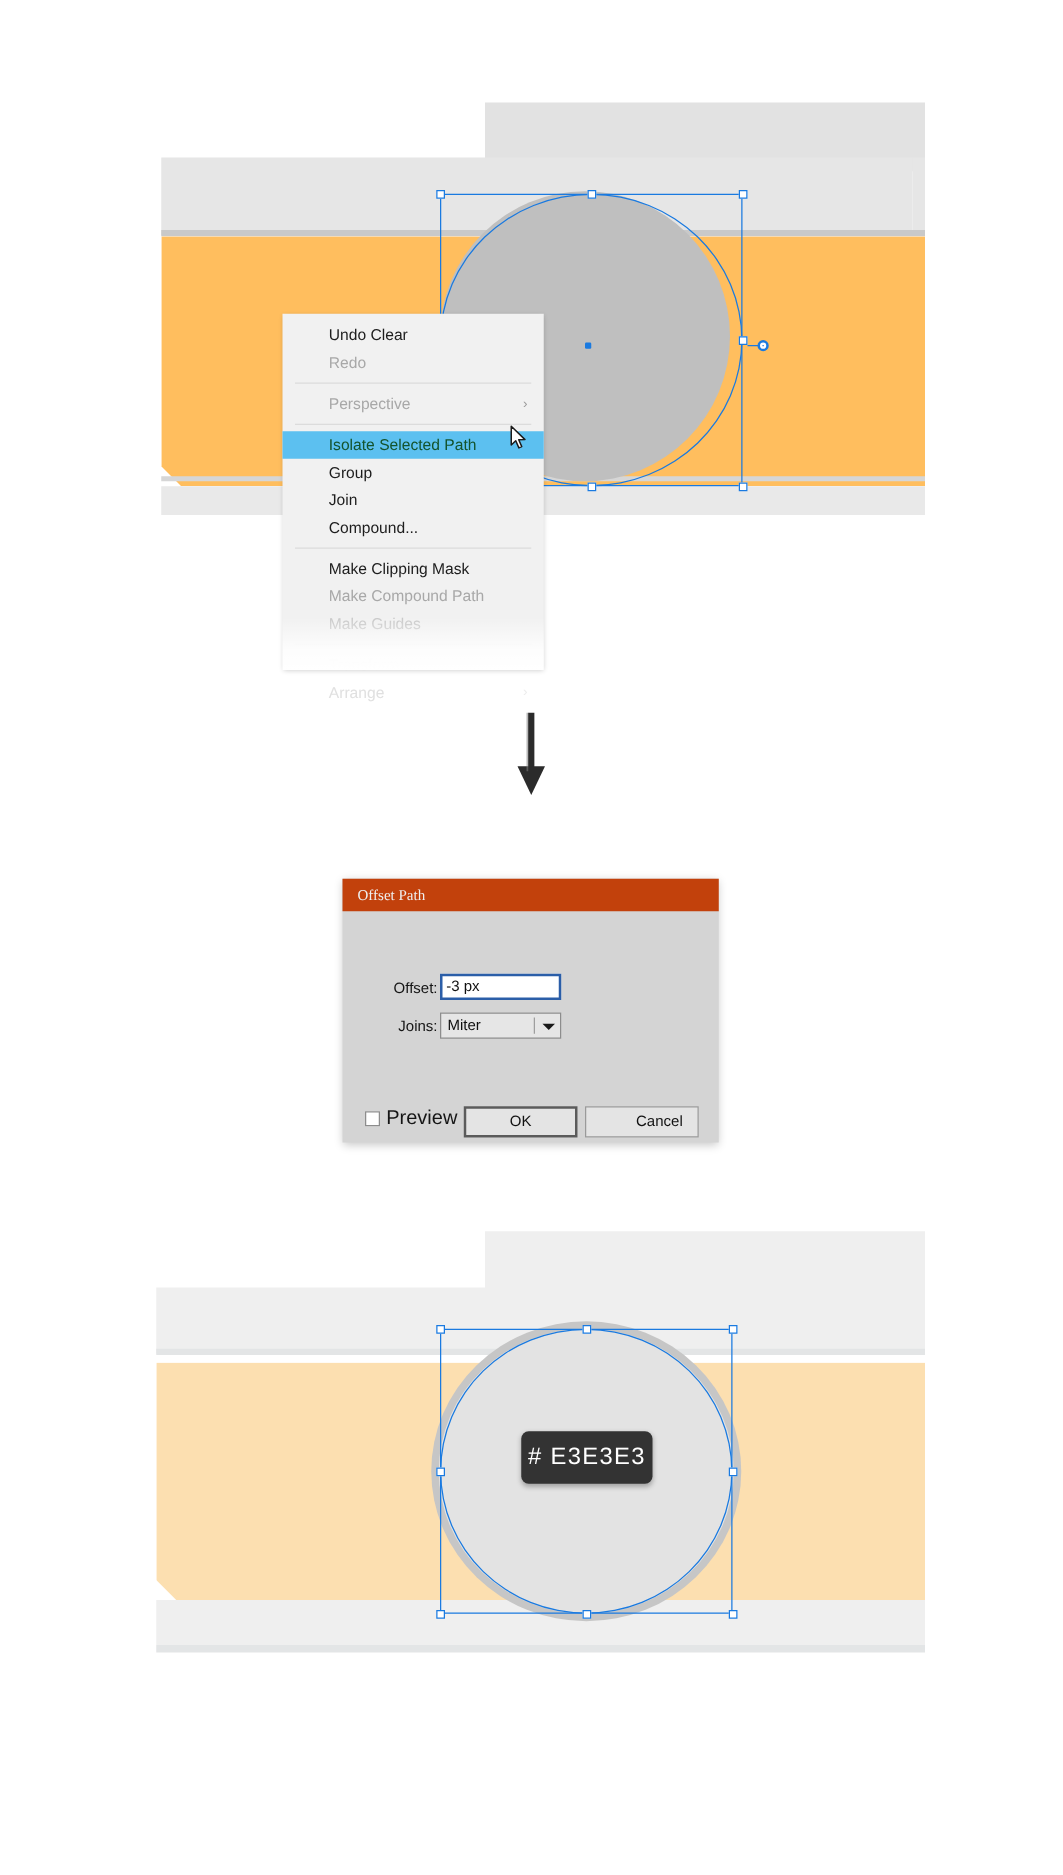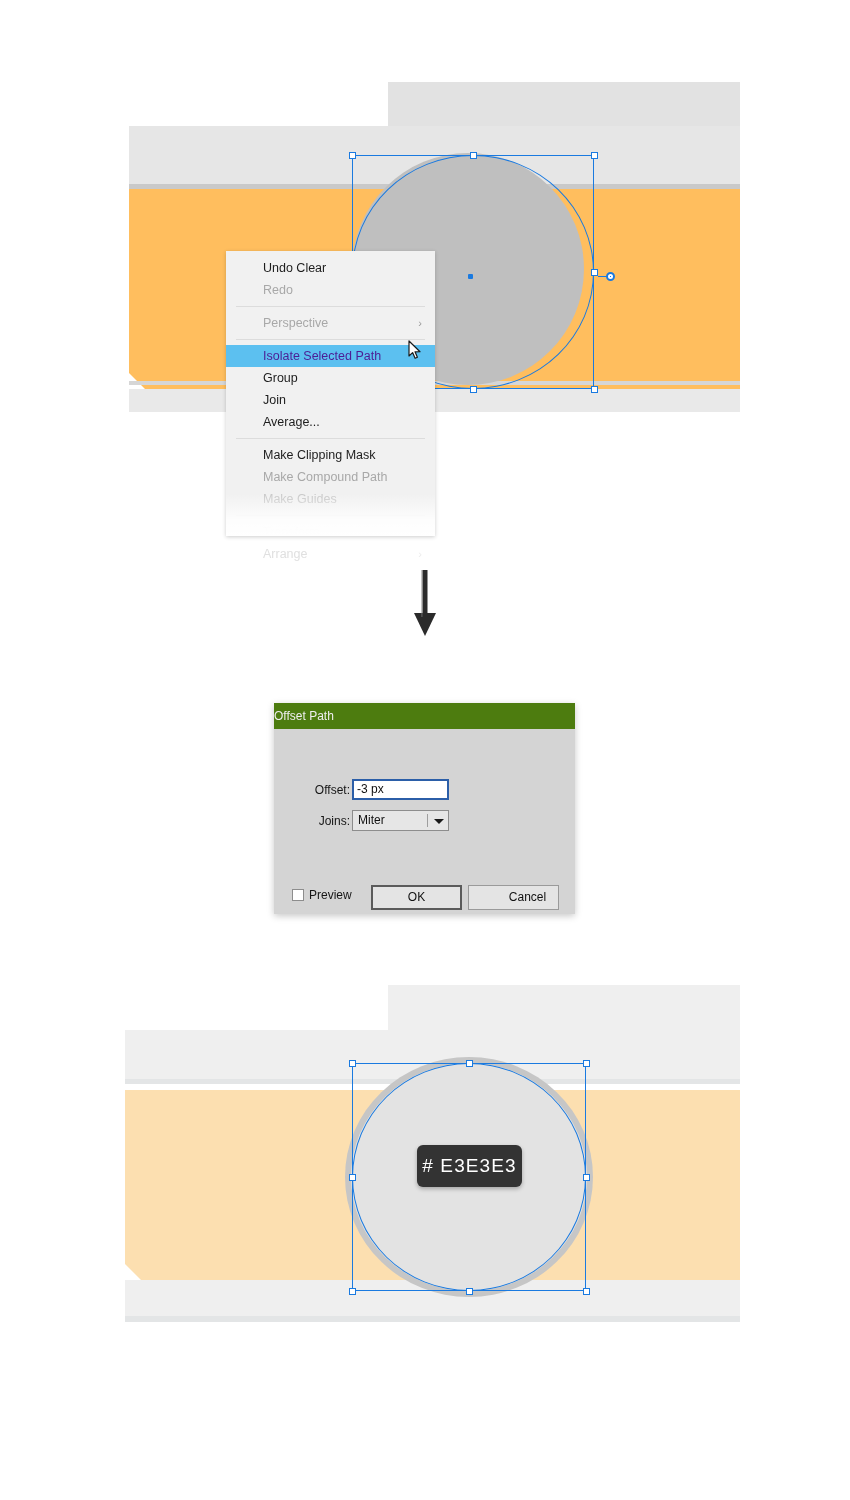--- a/index.html
+++ b/index.html
@@ -146,21 +146,21 @@
     line-height: 22px;
     padding-left: 37px;
     padding-right: 16px;
     white-space: nowrap;
   }
   .ctx-item.disabled { color: #a8a8a8; }
   .ctx-item.faint     { color: #c8c8c8; }
   .ctx-item.fainter   { color: #e0e0e0; }
   .ctx-item.selected {
     background: #5cc0f0;
-    color: #4c1d95;
+    color: #14532d;
   }
   .ctx-sep {
     height: 1px;
     background: #dcdcdc;
     margin: 5px 10px 5px 10px;
   }
   .ctx-arrow {
     position: absolute;
     right: 13px;
     top: 0;
@@ -183,23 +183,25 @@
   .dlg {
     position: absolute;
     background: #d4d4d4;
     box-shadow: 0 2px 7px rgba(0,0,0,0.22);
     font-size: 12px;
     color: #1c1c1c;
   }
   .dlg-title {
     height: 26px;
     line-height: 26px;
-    background: #4d7c0f;
+    background: #c2410c;
     color: #efefef;
     font-size: 12px;
+    padding-left: 12px;
+    font-family: Liberation Serif, serif;
   }
   .dlg-body {
     position: relative;
     height: 181px;
   }
   .dlg-row {
     position: absolute;
     left: 0;
     width: 100%;
     height: 22px;
@@ -259,21 +261,21 @@
     margin-top: -2px;
     width: 0;
     height: 0;
     border-left: 5px solid transparent;
     border-right: 5px solid transparent;
     border-top: 5px solid #1a1a1a;
   }
   .dlg-check-wrap {
     position: absolute;
     line-height: 14px;
-    font-size: 12px;
+    font-size: 16px;
     color: #151515;
   }
   .dlg-check {
     display: inline-block;
     width: 12px;
     height: 12px;
     background: #ffffff;
     border: 1px solid #8d8d8d;
     box-sizing: border-box;
     vertical-align: -2px;
@@ -362,21 +364,21 @@
     <div class="ctx-item disabled">
       <span>Perspective</span>
       <span class="ctx-arrow">›</span>
     </div>
 
     <div class="ctx-sep"></div>
 
     <div class="ctx-item selected"><span>Isolate Selected Path</span></div>
     <div class="ctx-item"><span>Group</span></div>
     <div class="ctx-item"><span>Join</span></div>
-    <div class="ctx-item"><span>Average...</span></div>
+    <div class="ctx-item"><span>Compound...</span></div>
 
     <div class="ctx-sep"></div>
 
     <div class="ctx-item"><span>Make Clipping Mask</span></div>
     <div class="ctx-item disabled"><span>Make Compound Path</span></div>
     <div class="ctx-item faint"><span>Make Guides</span></div>
 
     <div class="ctx-sep" style="background:#ececec;"></div>
 
     <div class="ctx-item fainter">

